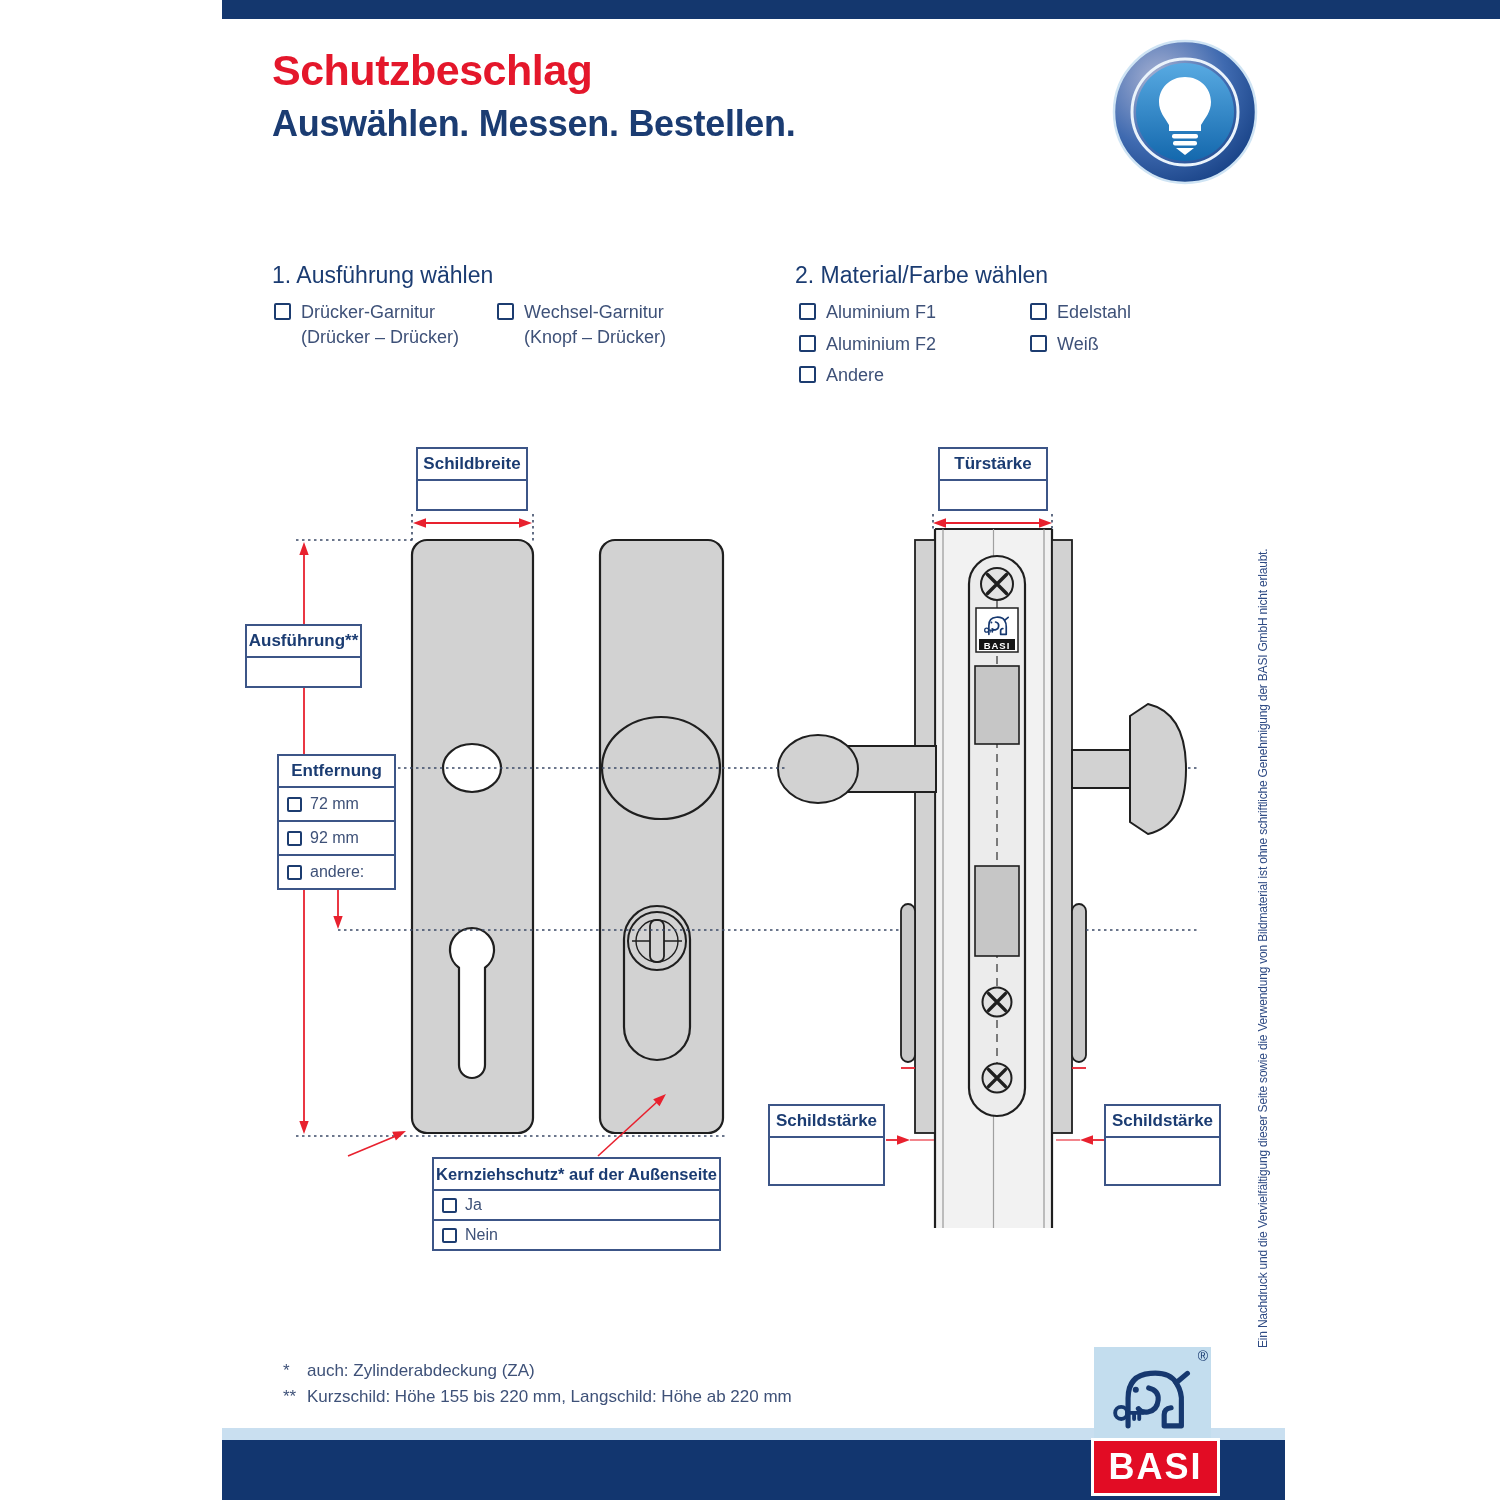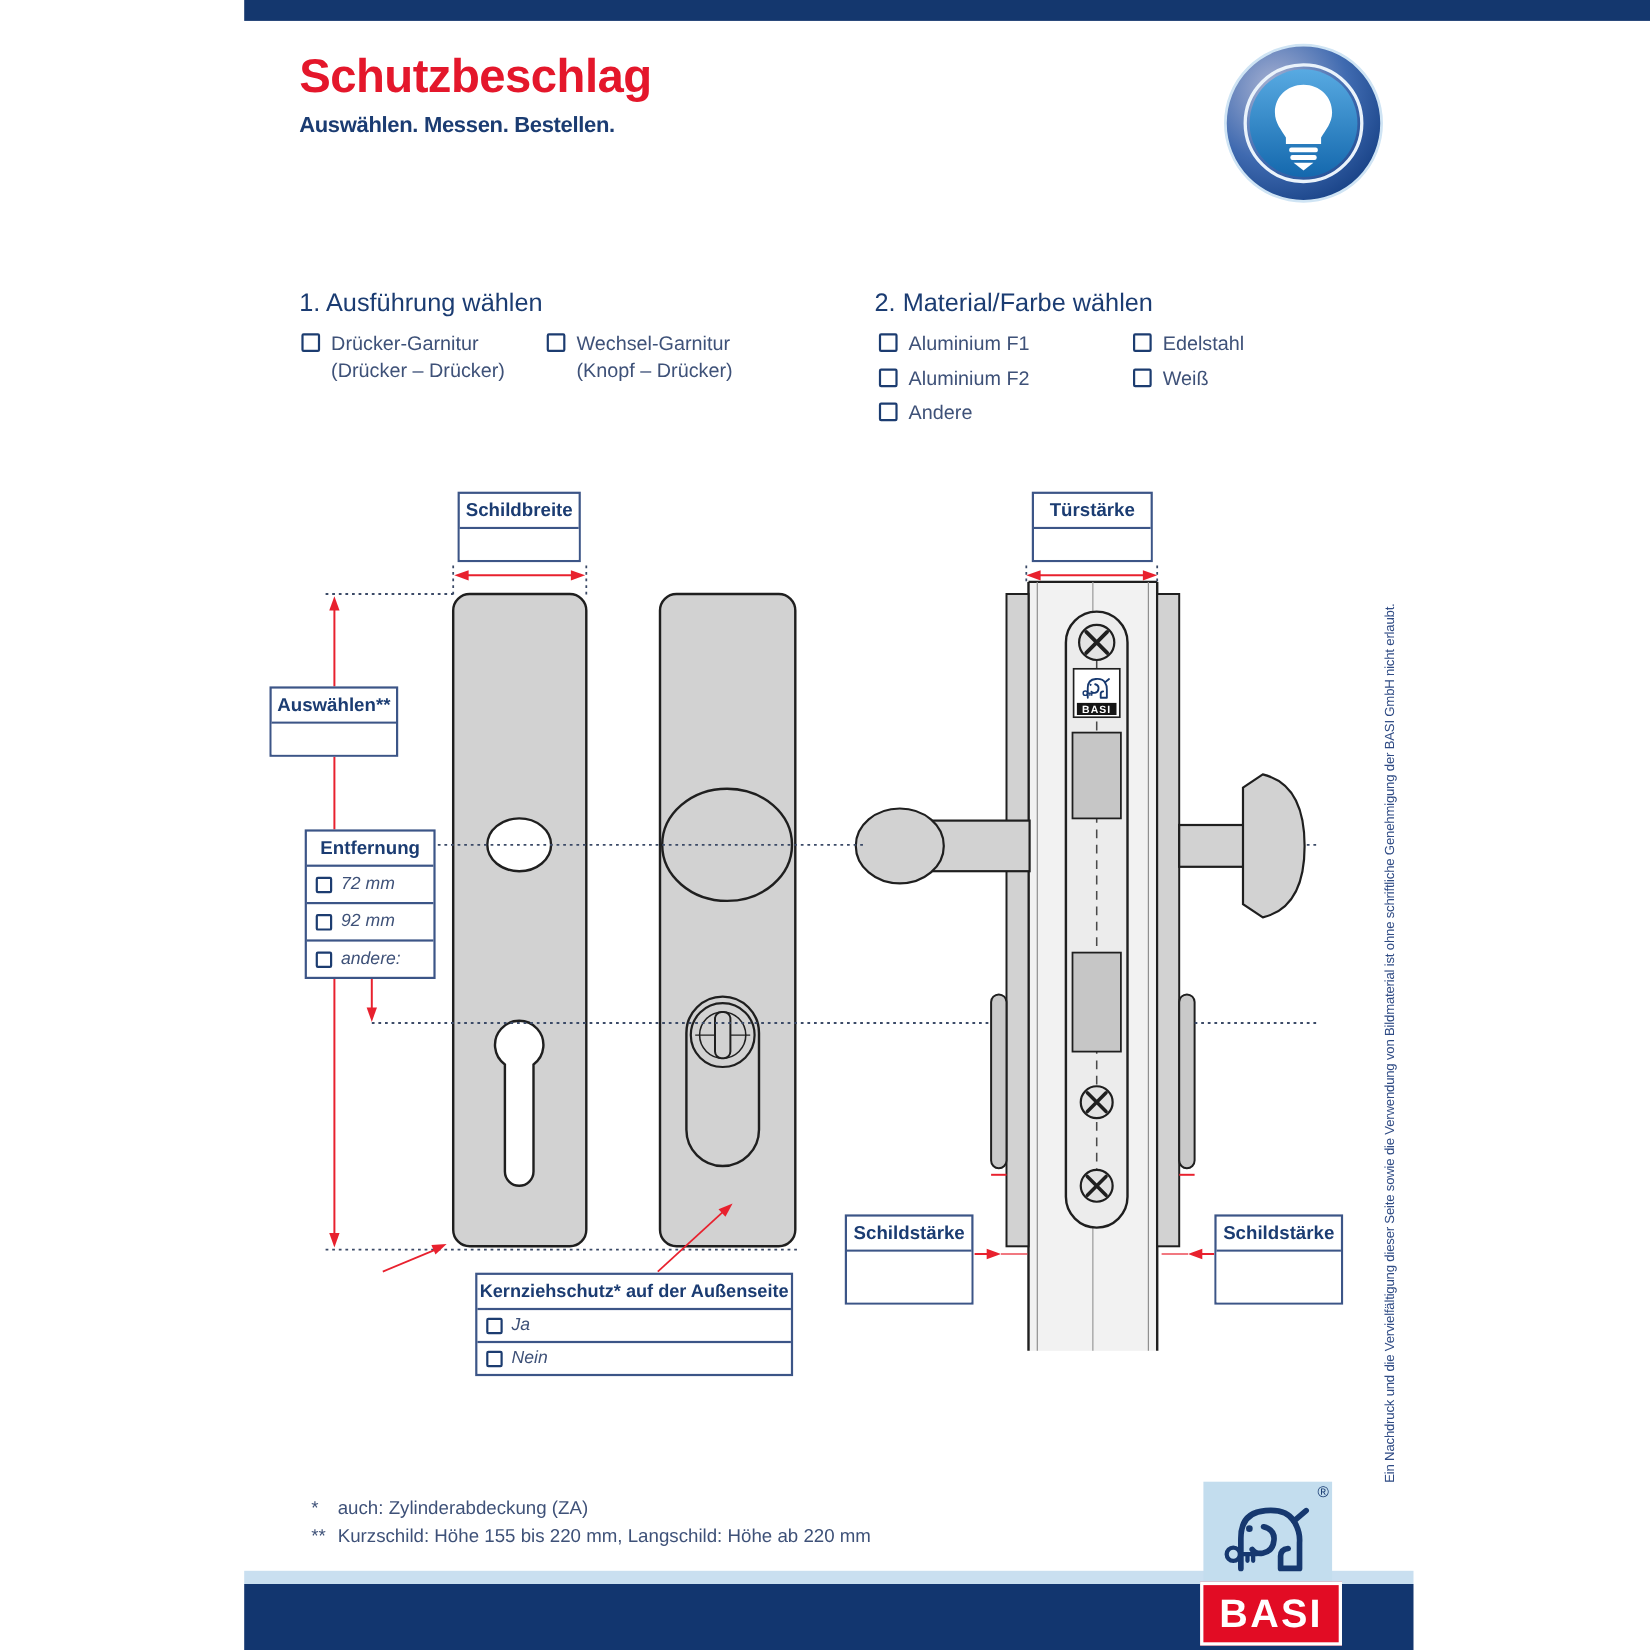--- a/index.html
+++ b/index.html
@@ -5,36 +5,36 @@
   html,body{margin:0;padding:0;background:#ffffff;}
   #page{position:relative;width:1500px;height:1500px;background:#fff;overflow:hidden;
         font-family:"Liberation Sans",sans-serif;}
   .abs{position:absolute;}
   
   #topbar{left:222px;top:0;width:1278px;height:19px;background:#14376e;}
   #bottom-stripe{left:222px;top:1428px;width:1063px;height:12px;background:#c9dff0;}
   #bottom-bar{left:222px;top:1440px;width:1063px;height:60px;background:#12366f;}
   
   #title{left:272px;top:46px;font-size:43px;font-weight:800;color:#e4172b;letter-spacing:-0.5px;}
-  #subtitle{left:272px;top:103px;font-size:20px;font-weight:800;color:#1b3c72;letter-spacing:-0.3px;}
+  #subtitle{left:272px;top:103px;font-size:36px;font-weight:800;color:#1b3c72;letter-spacing:-0.3px;}
   
   .sechead{font-size:23px;font-weight:400;color:#1b3c72;}
   .opt{position:absolute;display:flex;gap:10px;align-items:flex-start;}
   .optlbl{font-size:18px;color:#3e5178;line-height:25px;}
   .cb{display:inline-block;width:13px;height:13px;border:2.5px solid #1c3c70;border-radius:2px;
       background:#fff;flex:0 0 auto;margin-top:3px;}
   .cb.sm{width:11px;height:11px;border-width:2px;margin-top:0;}
   
   .mbox{position:absolute;border:2px solid #3c5587;background:#fff;box-sizing:border-box;z-index:3;}
   .mhead{font-weight:bold;color:#1b3c72;font-size:17px;display:flex;align-items:center;
          justify-content:center;border-bottom:2px solid #3c5587;}
   .mhead.small{font-size:16.5px;}
   .mcell{background:#fff;}
   .mrow{display:flex;align-items:center;gap:8px;padding-left:8px;font-size:16px;color:#3e5178;
-        border-bottom:2px solid #3c5587;font-style:italic;}
+        border-bottom:2px solid #3c5587;}
   .mrow:last-child,.mcell:last-child{border-bottom:none;}
   .h30{height:30px;}.h28{height:28px;}.h32{height:32px;}.h46{height:46px;}
   
   #footnotes{left:283px;top:1358px;font-size:17px;color:#3e5178;line-height:26px;}
   .fn{display:grid;grid-template-columns:24px auto;}
   
   #vtext{left:1256px;top:1348px;width:845px;transform:rotate(-90deg);transform-origin:0 0;
          font-size:12px;letter-spacing:-0.2px;color:#2f4b84;white-space:nowrap;}
   
   #logo-blue{left:1094px;top:1347px;width:117px;height:93px;background:#c3ddee;z-index:5;
@@ -252,21 +252,21 @@
     <div class="mhead h30">Schildbreite</div>
     <div class="mcell h28"></div>
   </div>
 
   <div class="mbox" style="left:938px;top:447px;width:110px;">
     <div class="mhead h30">Türstärke</div>
     <div class="mcell h28"></div>
   </div>
 
   <div class="mbox" style="left:245px;top:624px;width:117px;">
-    <div class="mhead h30">Auswählen**</div>
+    <div class="mhead h30">Ausführung**</div>
     <div class="mcell h28"></div>
   </div>
 
   <div class="mbox" style="left:277px;top:754px;width:119px;">
     <div class="mhead h30">Entfernung</div>
     <div class="mrow h32">
       <span class="cb sm"></span>
       <span>72 mm</span>
     </div>
     <div class="mrow h32">

